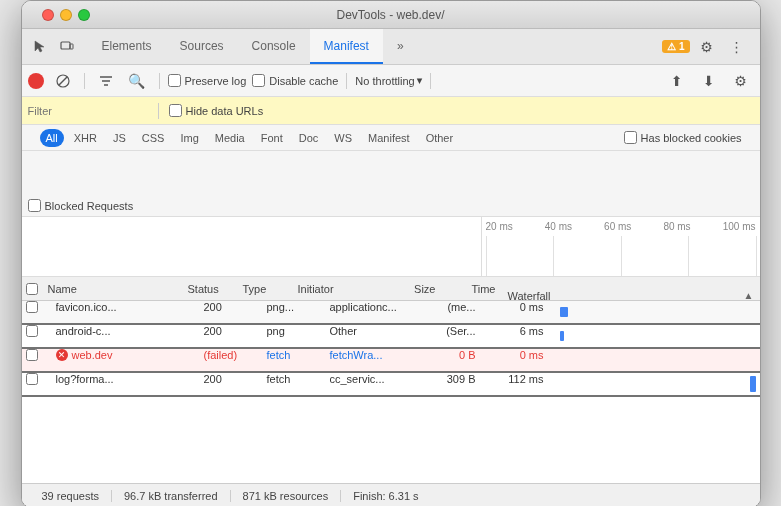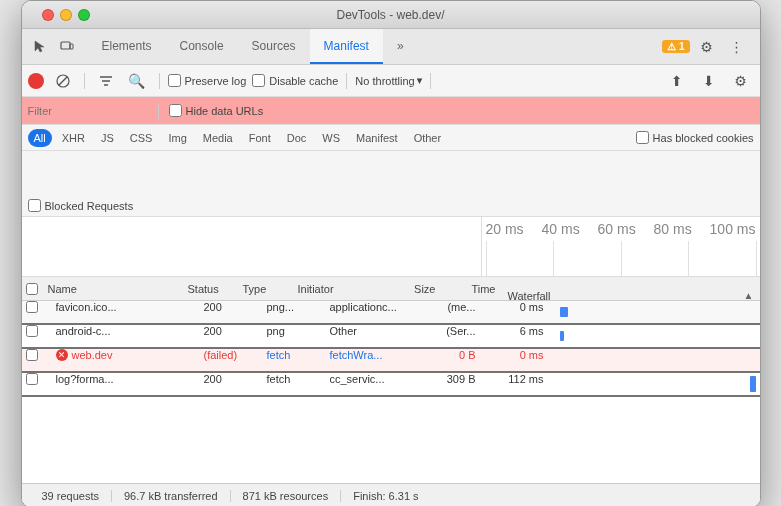--- a/index.html
+++ b/index.html
@@ -172,37 +172,37 @@
       gap: 6px;
       margin-left: 4px;
     }
     .ml-auto { margin-left: auto; }
     
     .filter-row {
       display: flex;
       align-items: center;
       padding: 3px 6px;
       gap: 8px;
-      background: #fca5a5;
+      background: #fef9c3;
       border-bottom: 1px solid #ddd;
       height: 28px;
     }
     .filter-input {
       border: none;
       background: transparent;
       font-size: 11px;
       color: #444;
       outline: none;
       width: 120px;
     }
     
     .filter-types {
       display: flex;
       align-items: center;
-      padding: 3px 6px;
+      padding: 3px 18px;
       gap: 4px;
       background: #f5f5f5;
       border-bottom: 1px solid #ddd;
       height: 26px;
     }
     .filter-type-btn {
       padding: 0 6px;
       height: 18px;
       font-size: 11px;
       border: none;
@@ -220,21 +220,21 @@
       display: flex;
       align-items: center;
       padding: 2px 6px;
       gap: 6px;
       background: #f5f5f5;
       border-bottom: 1px solid #ddd;
       height: 22px;
       margin-top: 44px;
     }
     .tick {
-      font-size: 14px;
+      font-size: 10px;
       color: #888;
     }
     
     .network-table {
       flex: 1;
       overflow: auto;
       background: white;
     }
     .table-header {
       display: flex;
@@ -372,24 +372,24 @@
             <rect x="2" y="3" width="9" height="7" rx="1" stroke="#555" stroke-width="1.2" fill="none"></rect>
             <rect x="11" y="5" width="3" height="5" rx="0.5" stroke="#555" stroke-width="1" fill="none"></rect>
           </svg>
         </button>
       </div>
       <div class="tabs-main">
         <div class="tab">
           <span>Elements</span>
         </div>
         <div class="tab">
+          <span>Sources</span>
+        </div>
+        <div class="tab">
           <span>Console</span>
-        </div>
-        <div class="tab">
-          <span>Sources</span>
         </div>
         <div class="tab active">
           <span>Manifest</span>
         </div>
         <div class="tab">
           <span>»</span>
         </div>
       </div>
       <div class="tabs-right">
         <span class="badge">⚠ <span>1</span></span>

